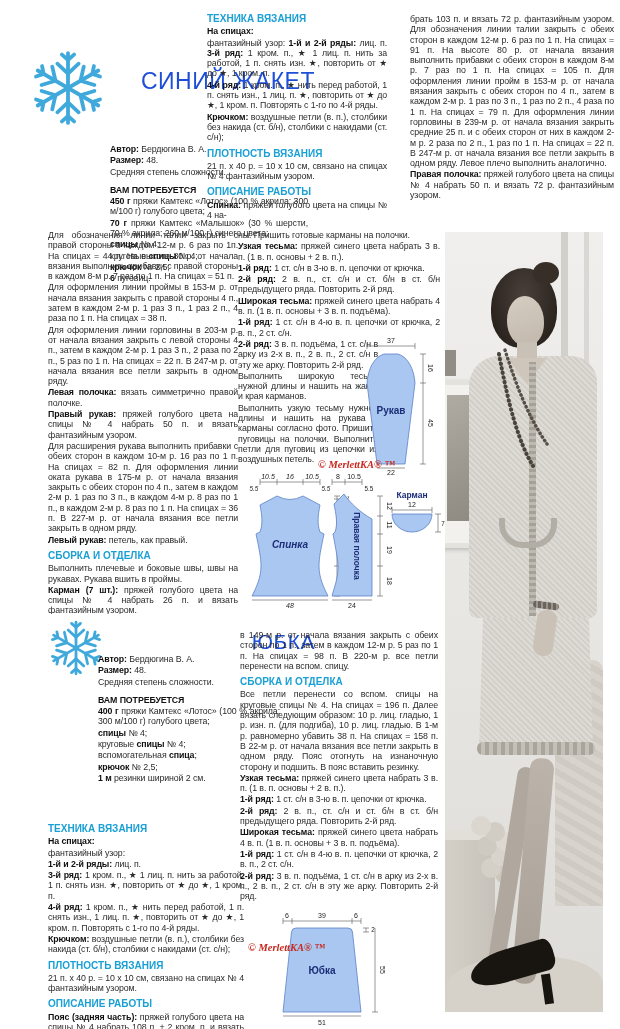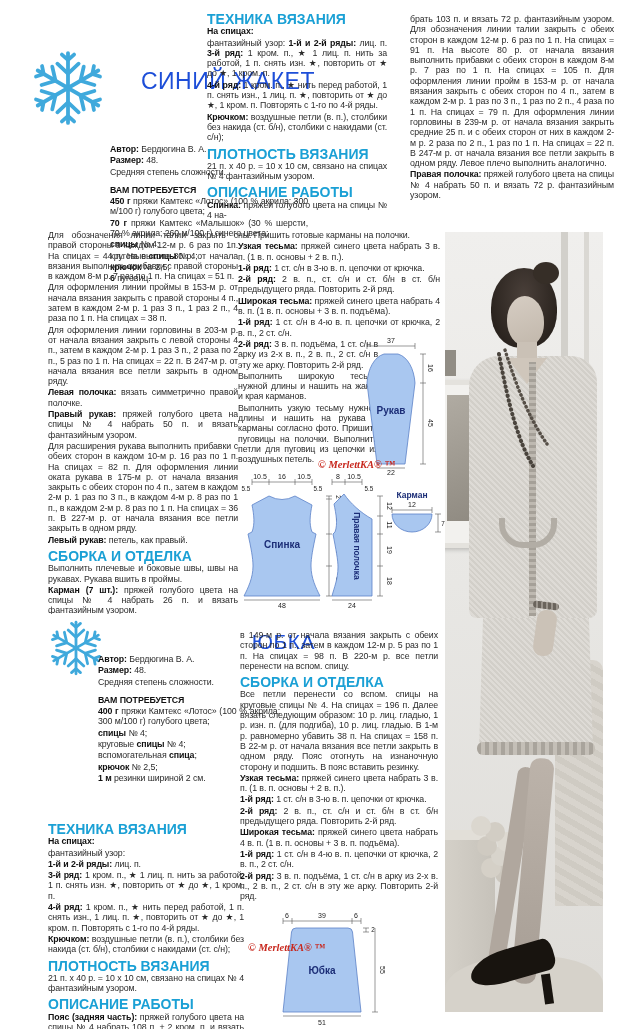--- a/index.html
+++ b/index.html
@@ -1,21 +1,21 @@
 <!DOCTYPE html>
 <html><head>
 <meta charset="utf-8">
 <style>
   html,body{margin:0;padding:0;background:#fff;}
   .page{position:relative;width:620px;height:1029px;background:#ffffff;overflow:hidden;
         font-family:"Liberation Sans","DejaVu Sans",sans-serif;color:#2b2b2b;}
   .col{position:absolute;text-align:justify;font-size:8.8px;line-height:10.3px;letter-spacing:-0.1px;}
   .para{margin:0 0 1px 0;}
   .para b{color:#101010;}
-  .sec-h{color:#1aa0d5;font-weight:bold;font-size:14px;letter-spacing:0;margin:6px 0 2px 0;}
+  .sec-h{color:#1aa0d5;font-weight:bold;font-size:10px;letter-spacing:0;margin:6px 0 2px 0;}
   .gap{height:7px;}
   .title{position:absolute;font-weight:normal;color:#1d4ed8;text-align:right;letter-spacing:0.5px;}
   .t1{left:100px;top:68px;width:215px;font-size:23px;}
   .t2{left:100px;top:630px;width:215px;font-size:21px;}
   .snow1{position:absolute;left:30px;top:50px;width:76px;height:76px;}
   .snow2{position:absolute;left:48px;top:620px;width:56px;height:56px;}
   .diagram{position:absolute;}
   .shape{fill:#a9c7f0;stroke:#5c82c8;stroke-width:0.8;}
   .dl{stroke:#555;stroke-width:0.6;}
   svg text{font-family:"Liberation Sans","DejaVu Sans",sans-serif;}
@@ -159,21 +159,21 @@
       <line class="dl" x1="54" y1="128" x2="60" y2="128"></line>
       <text class="dim" transform="rotate(90 62 32)" x="62" y="32" text-anchor="middle">16</text>
       <text class="dim" transform="rotate(90 62 87)" x="62" y="87" text-anchor="middle">45</text>
       <line class="dl" x1="11" y1="132" x2="39" y2="132"></line>
       <text class="dim" x="25" y="139" text-anchor="middle">22</text>
     </svg>
   </div>
 
   <span class="wm" style="left:318px;top:459px;">© MerlettKA® ™</span>
 
-  <div class="diagram" style="left:241px;top:472px;">
+  <div class="diagram" style="left:249px;top:472px;font-style:italic;">
     <svg width="108" height="140" viewBox="0 0 108 140">
       <line class="dl" x1="11" y1="10" x2="71" y2="10"></line>
       <line class="dl" x1="11" y1="7" x2="11" y2="13"></line>
       <line class="dl" x1="28" y1="7" x2="28" y2="13"></line>
       <line class="dl" x1="54" y1="7" x2="54" y2="13"></line>
       <line class="dl" x1="71" y1="7" x2="71" y2="13"></line>
       <text class="dim" x="19" y="6.5" text-anchor="middle">10.5</text>
       <text class="dim" x="41" y="6.5" text-anchor="middle">16</text>
       <text class="dim" x="63" y="6.5" text-anchor="middle">10.5</text>
       <text class="dims" x="5" y="19" text-anchor="middle">5.5</text>

